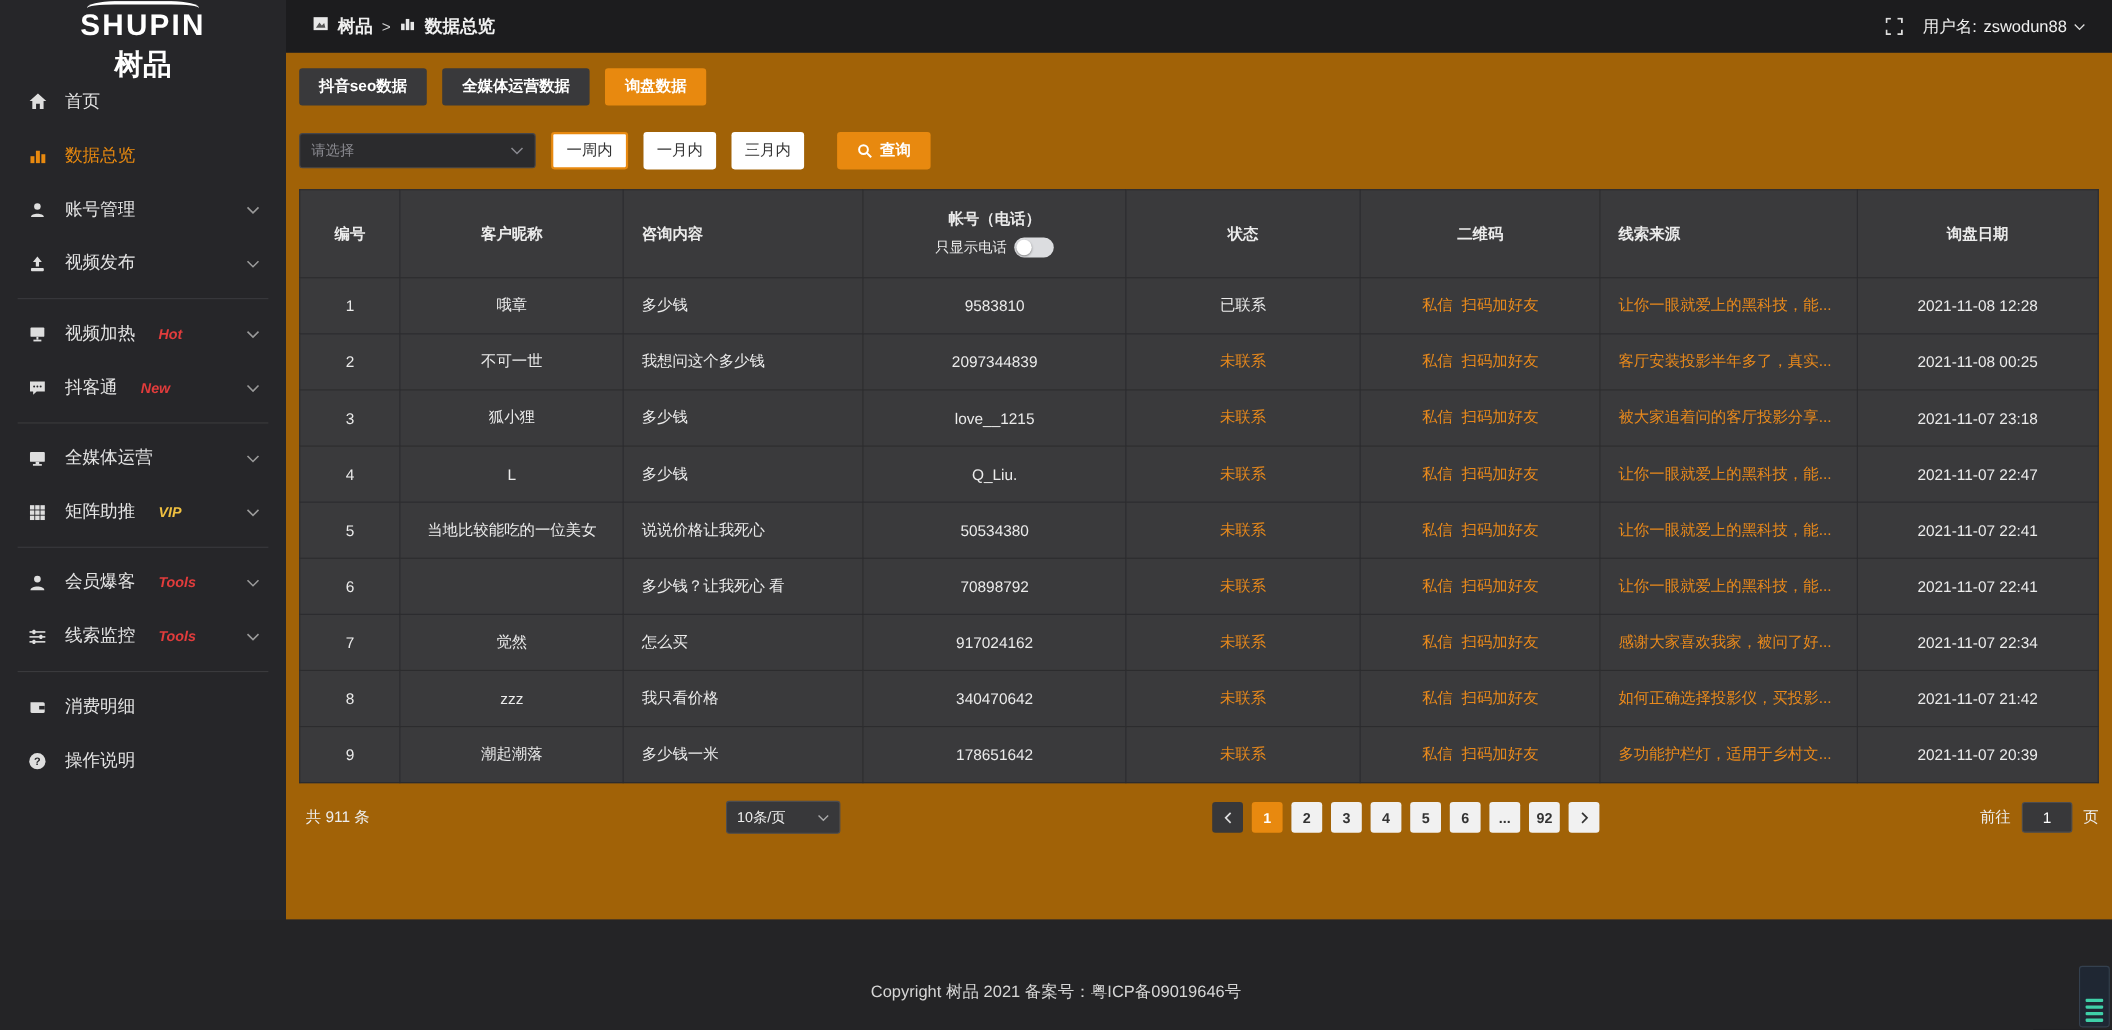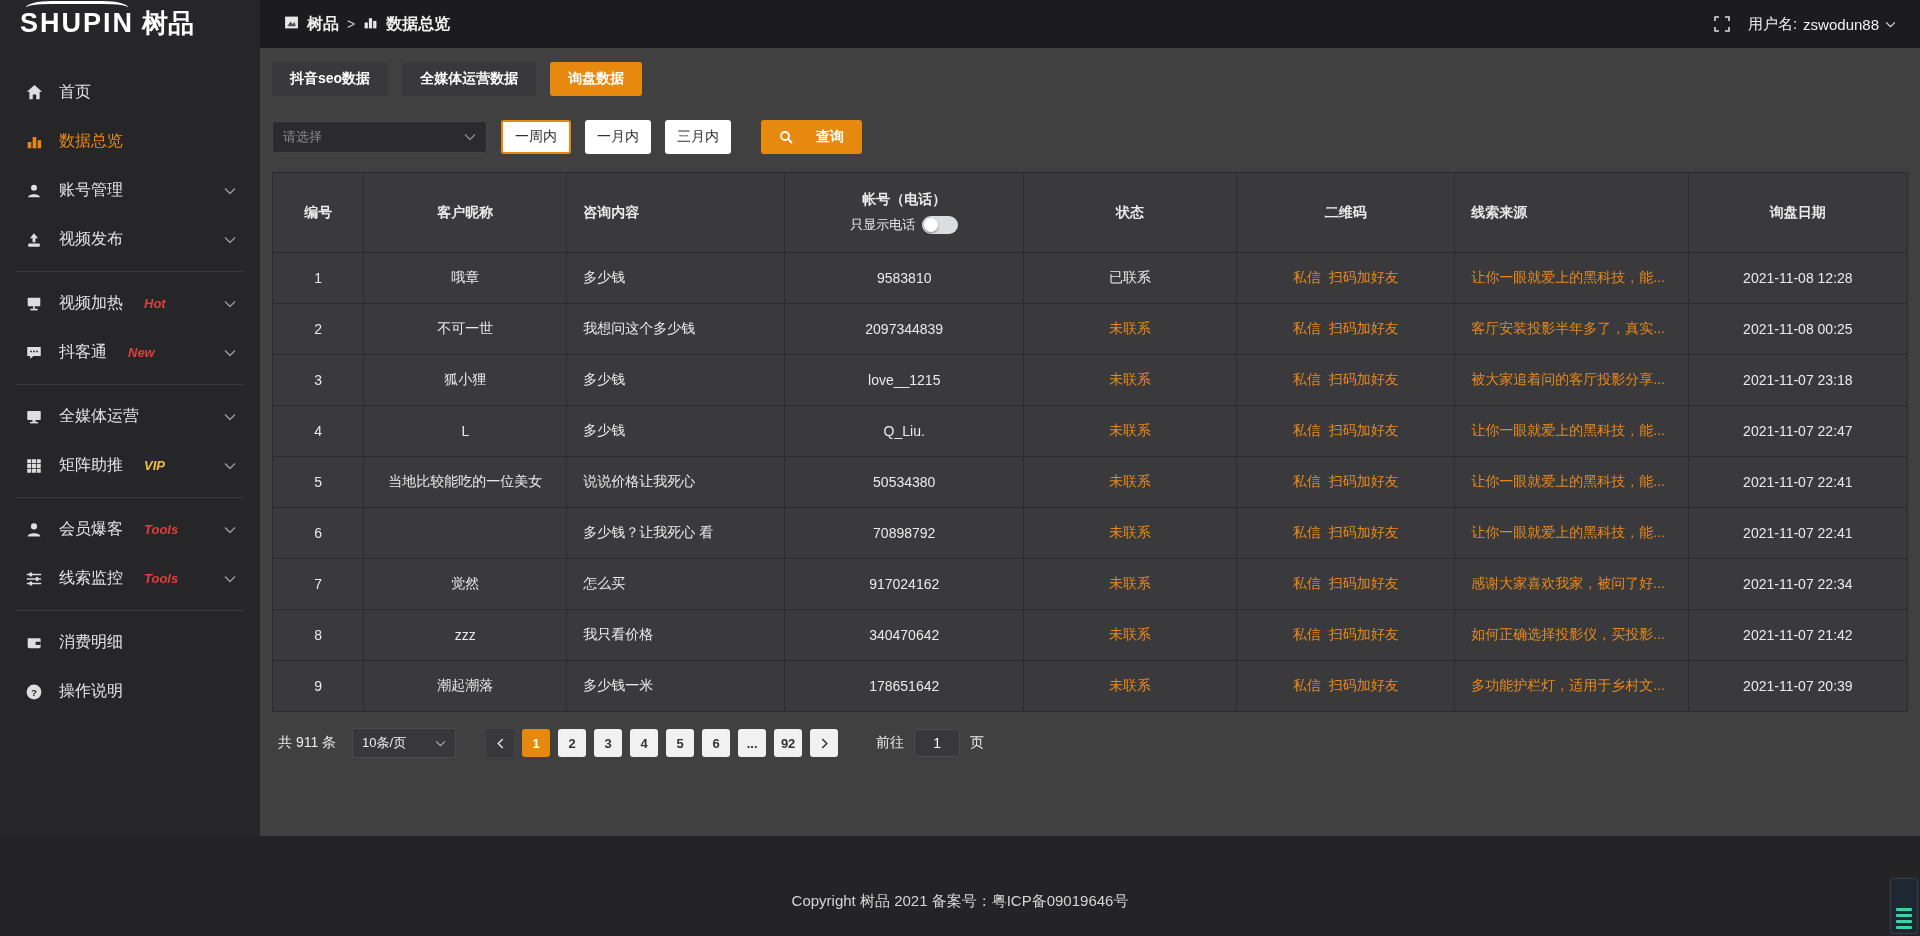--- a/index.html
+++ b/index.html
@@ -10,67 +10,67 @@
   
   .topbar { position:absolute; left:260px; top:0; right:0; height:48px; background:#1c1c1e;
             display:flex; align-items:center; padding:0 24px; color:#f0f0f0; }
   .crumb { display:flex; align-items:center; gap:8px; font-size:16px; font-weight:700; }
   .crumb .sep { color:#cfcfcf; font-size:14px; font-weight:400; }
   .top-right { margin-left:auto; display:flex; align-items:center; gap:18px; font-size:15px; }
   .userwrap { display:flex; align-items:center; gap:6px; cursor:pointer; }
 
   
   .sidebar { position:absolute; left:0; top:0; width:260px; height:836px; background:#262629; color:#e6e6e6; }
-  .logo-row { height:56px; display:flex; align-items:flex-start; gap:8px; padding:10px 20px 4px 20px; position:relative; }
+  .logo-row { height:56px; display:flex; align-items:center; gap:8px; padding:10px 20px 4px 20px; position:relative;flex-direction:column; }
   .logo-en { font-size:27px; font-weight:800; letter-spacing:2px; color:#fff; line-height:1; position:relative; }
   .logo-en::before { content:""; position:absolute; left:6px; right:6px; top:-9px; height:10px;
                      border-top:3px solid #fff; border-radius:50% / 100%; }
   .logo-cn { font-size:26px; font-weight:800; color:#fff; line-height:1; }
   .menu { padding-top:12px; }
   .side-item { height:49px; display:flex; align-items:center; gap:15px; padding:0 24px; font-size:16px;
                color:#e4e4e4; cursor:pointer; }
   .side-item .icon { width:20px; display:flex; justify-content:center; align-items:center; color:#dedede; }
   .side-item.active, .side-item.active .icon { color:#e8890f; }
   .side-item .badge { font-style:italic; font-weight:700; font-size:13px; margin-left:6px; }
   .side-item .chev { margin-left:auto; display:flex; }
   .sdivider { height:1px; background:#3a3a3d; margin:7px 16px; }
 
   
-  .content { position:absolute; left:260px; top:48px; right:0; height:788px; background:#404040; padding:14px 12px 0 12px; }
+  .content { position:absolute; left:260px; top:48px; right:0; height:788px; background:#a16207; padding:14px 12px 0 12px; }
   .tabs { display:flex; gap:14px; }
   .tab { height:34px; padding:0 18px; background:#39393b; border:none; border-radius:3px; color:#fff;
          font-size:14px; font-weight:700; cursor:pointer; font-family:inherit; }
   .tab.active { background:#e8890f; }
   .filters { display:flex; align-items:center; margin-top:24px; }
   .fselect { width:215px; height:32px; background:#2b2b2d; border:1px solid #45454a; border-radius:3px;
              display:flex; align-items:center; justify-content:space-between; padding:0 10px; color:#8a8a90;
              font-size:13px; cursor:pointer; }
   .rangebtn { height:34px; min-width:66px; padding:0 12px; margin-left:14px; background:#fff; color:#333;
               border:none; border-radius:3px; font-size:14px; cursor:pointer; font-family:inherit; }
   .rangebtn.active { border:2px solid #e8890f; }
   .querybtn { height:34px; padding:0 18px; margin-left:30px; background:#e8890f; color:#fff; border:none;
               border-radius:3px; font-size:14px; font-weight:700; cursor:pointer; display:flex; align-items:center;
-              gap:23px; font-family:inherit; }
+              gap:7px; font-family:inherit; }
 
   
   table { width:100%; margin-top:18px; border-collapse:collapse; background:#3a3a3c; }
   th, td { border:1px solid #2c2c2e; text-align:center; font-size:14px; color:#ebebeb; height:51px; padding:0 8px; }
   thead th { height:80px; font-weight:700; }
   .al { text-align:left; padding-left:16px; }
   .orange { color:#e8891c; }
   .hdr-sub { margin-top:7px; font-size:13px; font-weight:400; display:flex; align-items:center; justify-content:center; }
   .switch { width:36px; height:18px; background:#dcdde0; border-radius:9px; position:relative; display:inline-block;
             margin-left:7px; cursor:pointer; }
   .switch::after { content:""; position:absolute; left:2px; top:2px; width:14px; height:14px; border-radius:50%;
                    background:#fff; box-shadow:0 1px 2px rgba(0,0,0,.45); }
   .qr-cell span { margin:0 4px; cursor:pointer; }
   .src { cursor:pointer; }
 
   
-  .pag { display:flex; align-items:center; margin-top:16px; padding-left:6px; color:#ededed; font-size:14px; }
+  .pag { display:flex; align-items:center; margin-top:16px; padding-left:6px; color:#ededed; font-size:14px;justify-content:space-between; }
   .psel { width:104px; height:30px; background:#38383a; border:1px solid #4c4c4f; border-radius:3px; margin-left:16px;
           display:flex; align-items:center; justify-content:space-between; padding:0 9px; font-size:13px; cursor:pointer; }
   .pgroup { display:flex; align-items:center; margin-left:26px; }
   .pbtn { min-width:28px; height:28px; margin:0 4px; border:none; border-radius:3px; background:#f1f1f1; color:#333;
           font-size:13px; font-weight:700; cursor:pointer; display:flex; align-items:center; justify-content:center;
           font-family:inherit; padding:0 6px; }
   .pbtn.dark { background:#38383a; color:#ddd; }
   .pbtn.active { background:#e8890f; color:#fff; }
   .goto { display:flex; align-items:center; gap:10px; margin-left:34px; }
   .goto input { width:46px; height:28px; background:#38383a; border:1px solid #4c4c4f; border-radius:3px;

